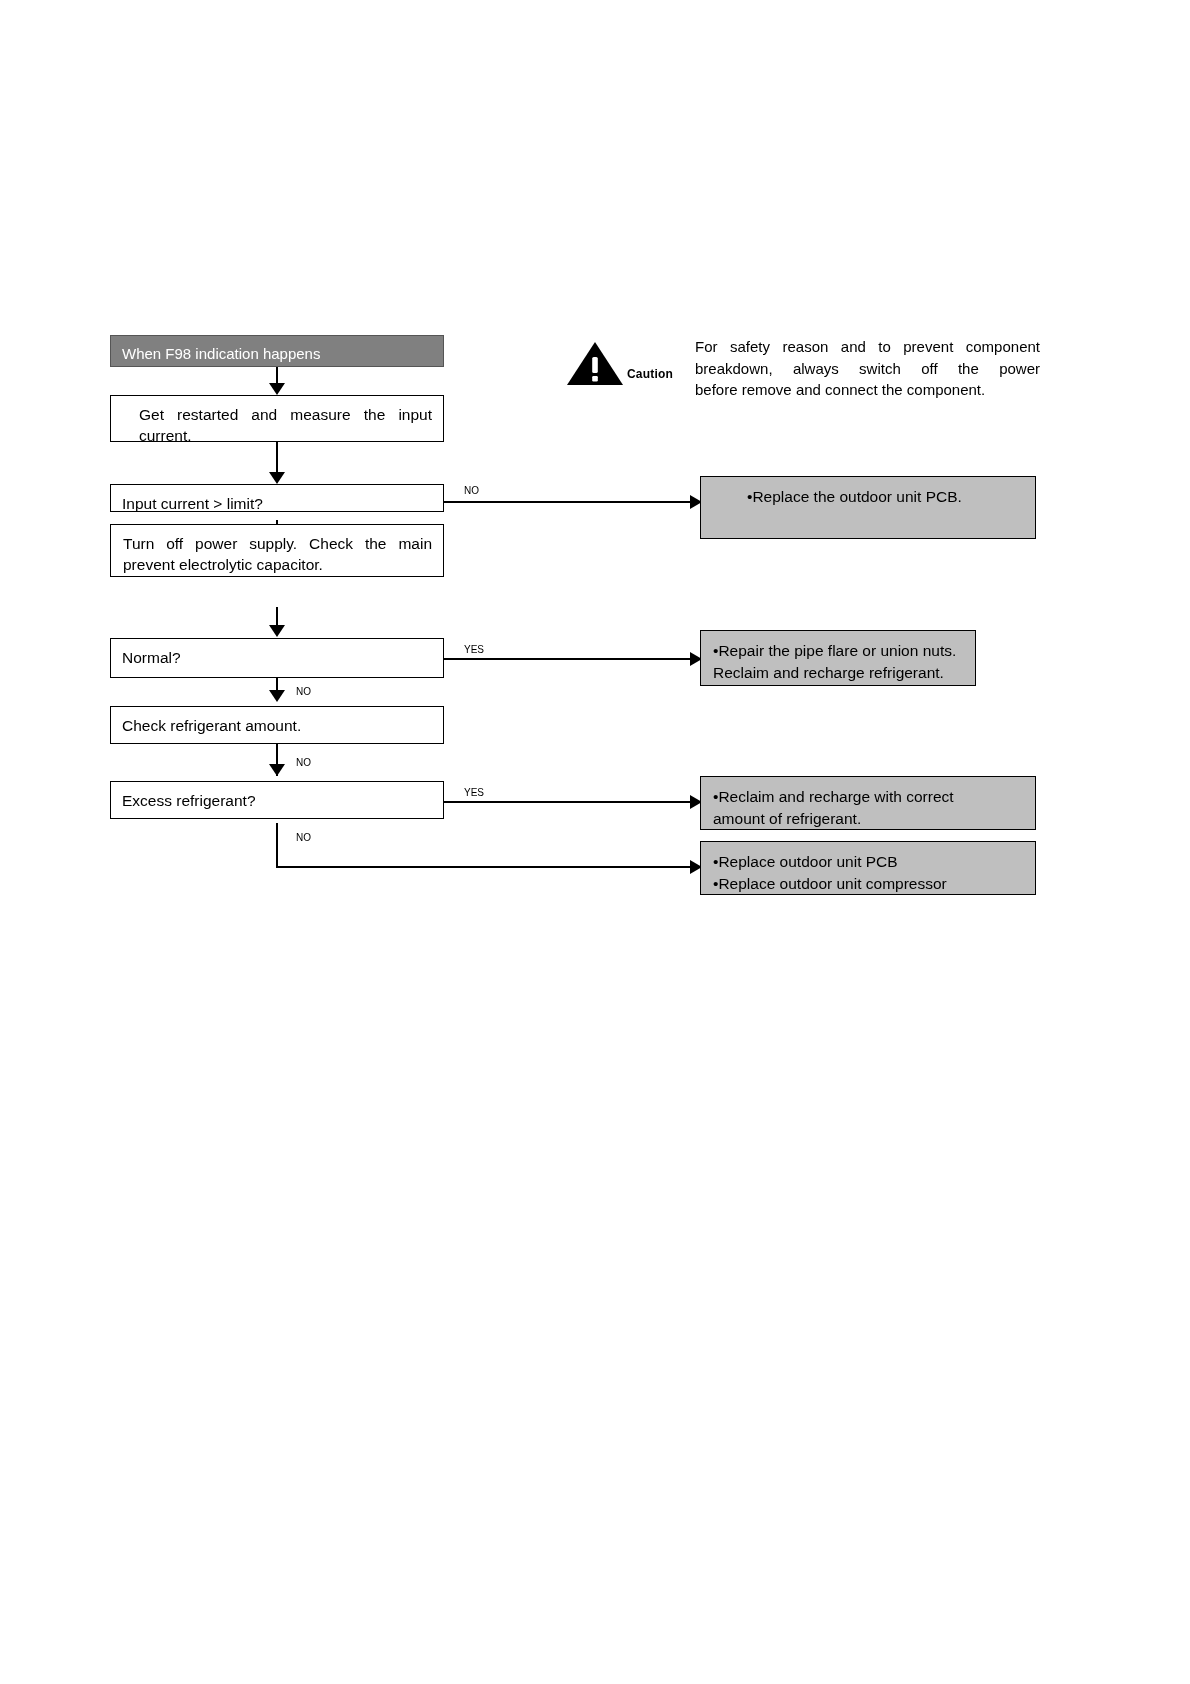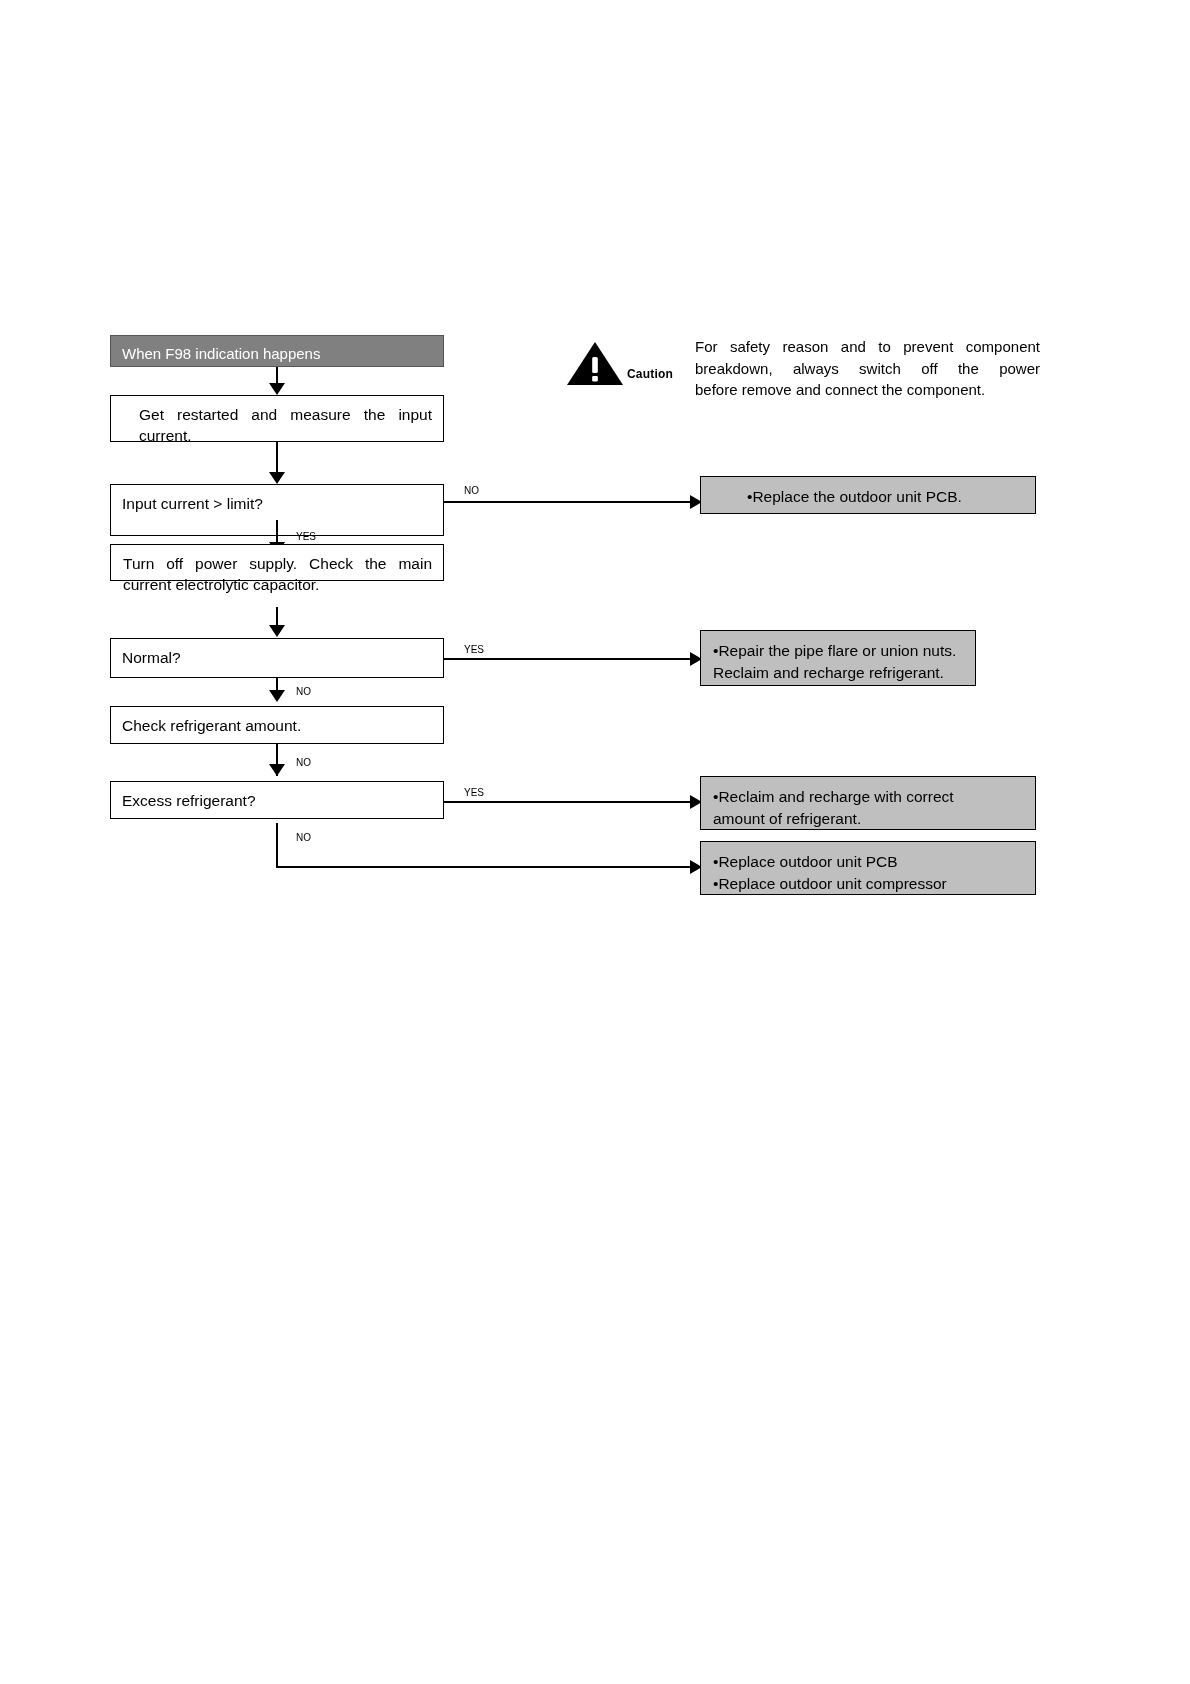--- a/index.html
+++ b/index.html
@@ -160,39 +160,39 @@
   <div class="arrow-down" style="left:269px; top:383px;"></div>
 
   <div class="flow-box justify" style="left:110px; top:395px; width:334px; height:47px;padding-left:28px;">
     <div style="text-align:justify; text-align-last:justify;">Get restarted and measure the input</div>
     <div>current.</div>
   </div>
 
   <div class="v-line" style="left:276px; top:442px; width:2px; height:40px;"></div>
   <div class="arrow-down" style="left:269px; top:472px;"></div>
 
-  <div class="flow-box" style="left:110px; top:484px; width:334px; height:52px;">
+  <div class="flow-box" style="left:110px; top:484px; width:334px; height:28px;">
     <span>Input current &gt; limit?</span>
   </div>
 
   <div class="h-line" style="left:444px; top:501px; width:255px; height:2px;"></div>
   <div class="arrow-right" style="left:690px; top:495px;"></div>
   <div class="branch-label" style="left:464px; top:482px;">NO</div>
 
   <div class="v-line" style="left:276px; top:520px; width:2px; height:32px;"></div>
   <div class="arrow-down" style="left:269px; top:542px;"></div>
   <div class="branch-label" style="left:296px; top:528px;">YES</div>
 
-  <div class="action-box" style="left:700px; top:476px; width:336px; height:38px;padding-left:46px;">
+  <div class="action-box" style="left:700px; top:476px; width:336px; height:63px;padding-left:46px;">
     <span class="line">•Replace the outdoor unit PCB.</span>
   </div>
 
-  <div class="flow-box justify" style="left:110px; top:544px; width:334px; height:37px;padding-left:12px;">
+  <div class="flow-box justify" style="left:110px; top:524px; width:334px; height:53px;padding-left:12px;">
     <div style="text-align:justify; text-align-last:justify;">Turn off power supply. Check the main</div>
-    <div>current electrolytic capacitor.</div>
+    <div>prevent electrolytic capacitor.</div>
   </div>
 
   <div class="v-line" style="left:276px; top:607px; width:2px; height:28px;"></div>
   <div class="arrow-down" style="left:269px; top:625px;"></div>
 
   <div class="flow-box" style="left:110px; top:638px; width:334px; height:40px;">
     <span>Normal?</span>
   </div>
 
   <div class="h-line" style="left:444px; top:658px; width:255px; height:2px;"></div>

